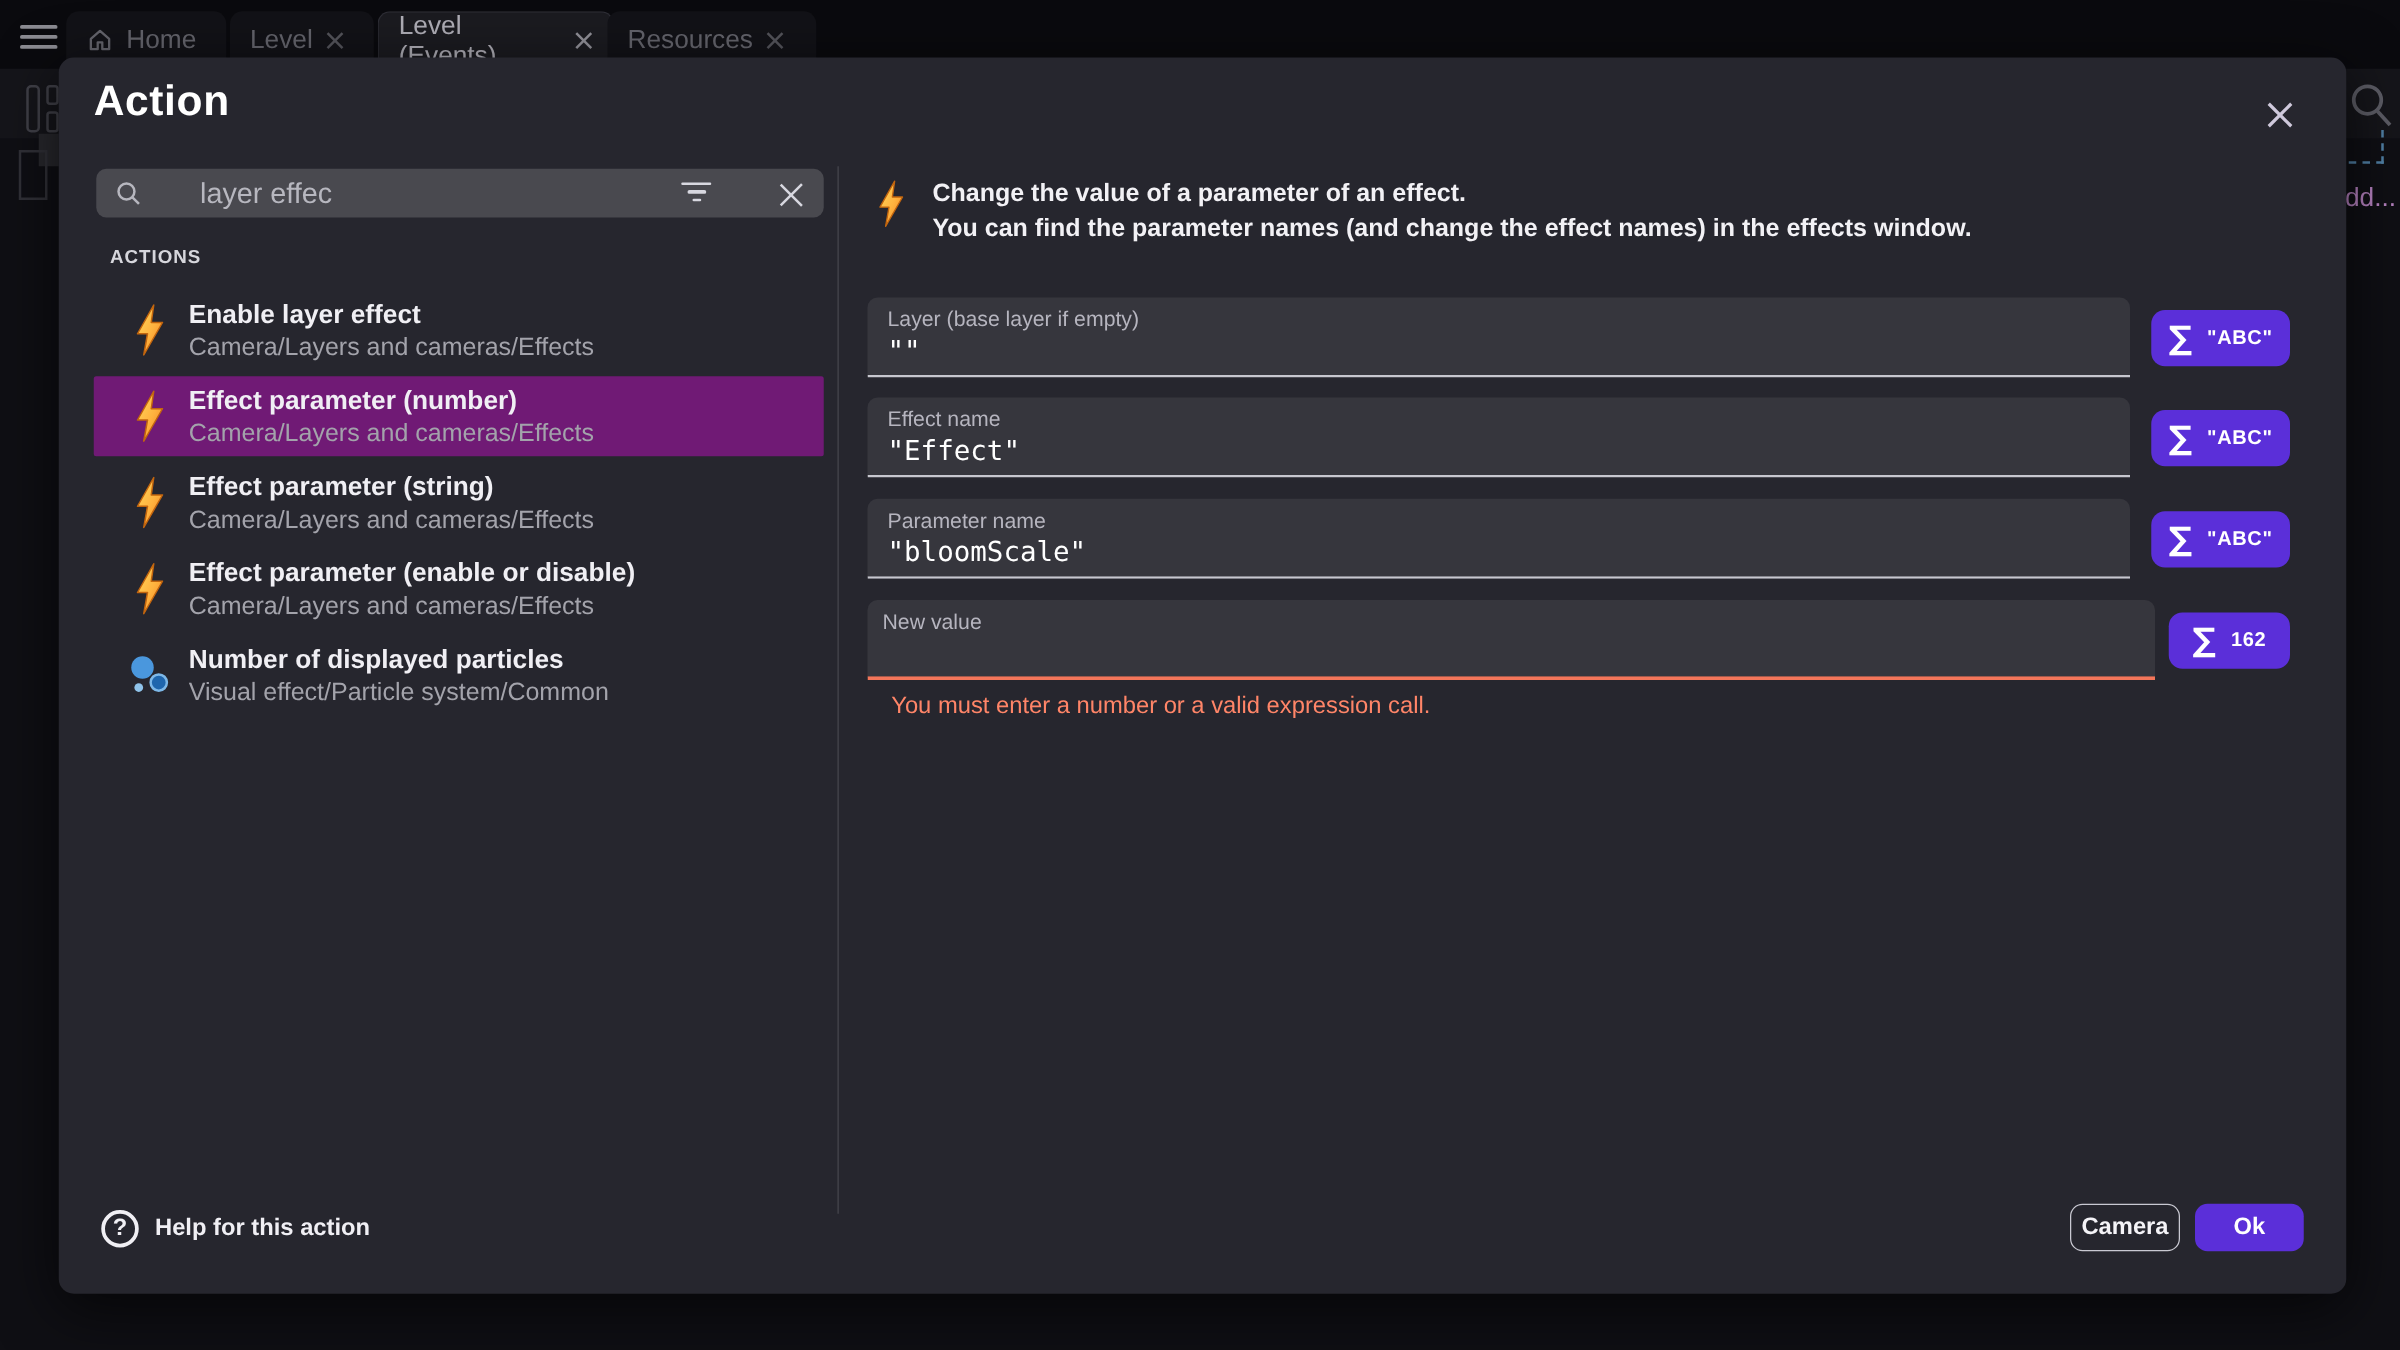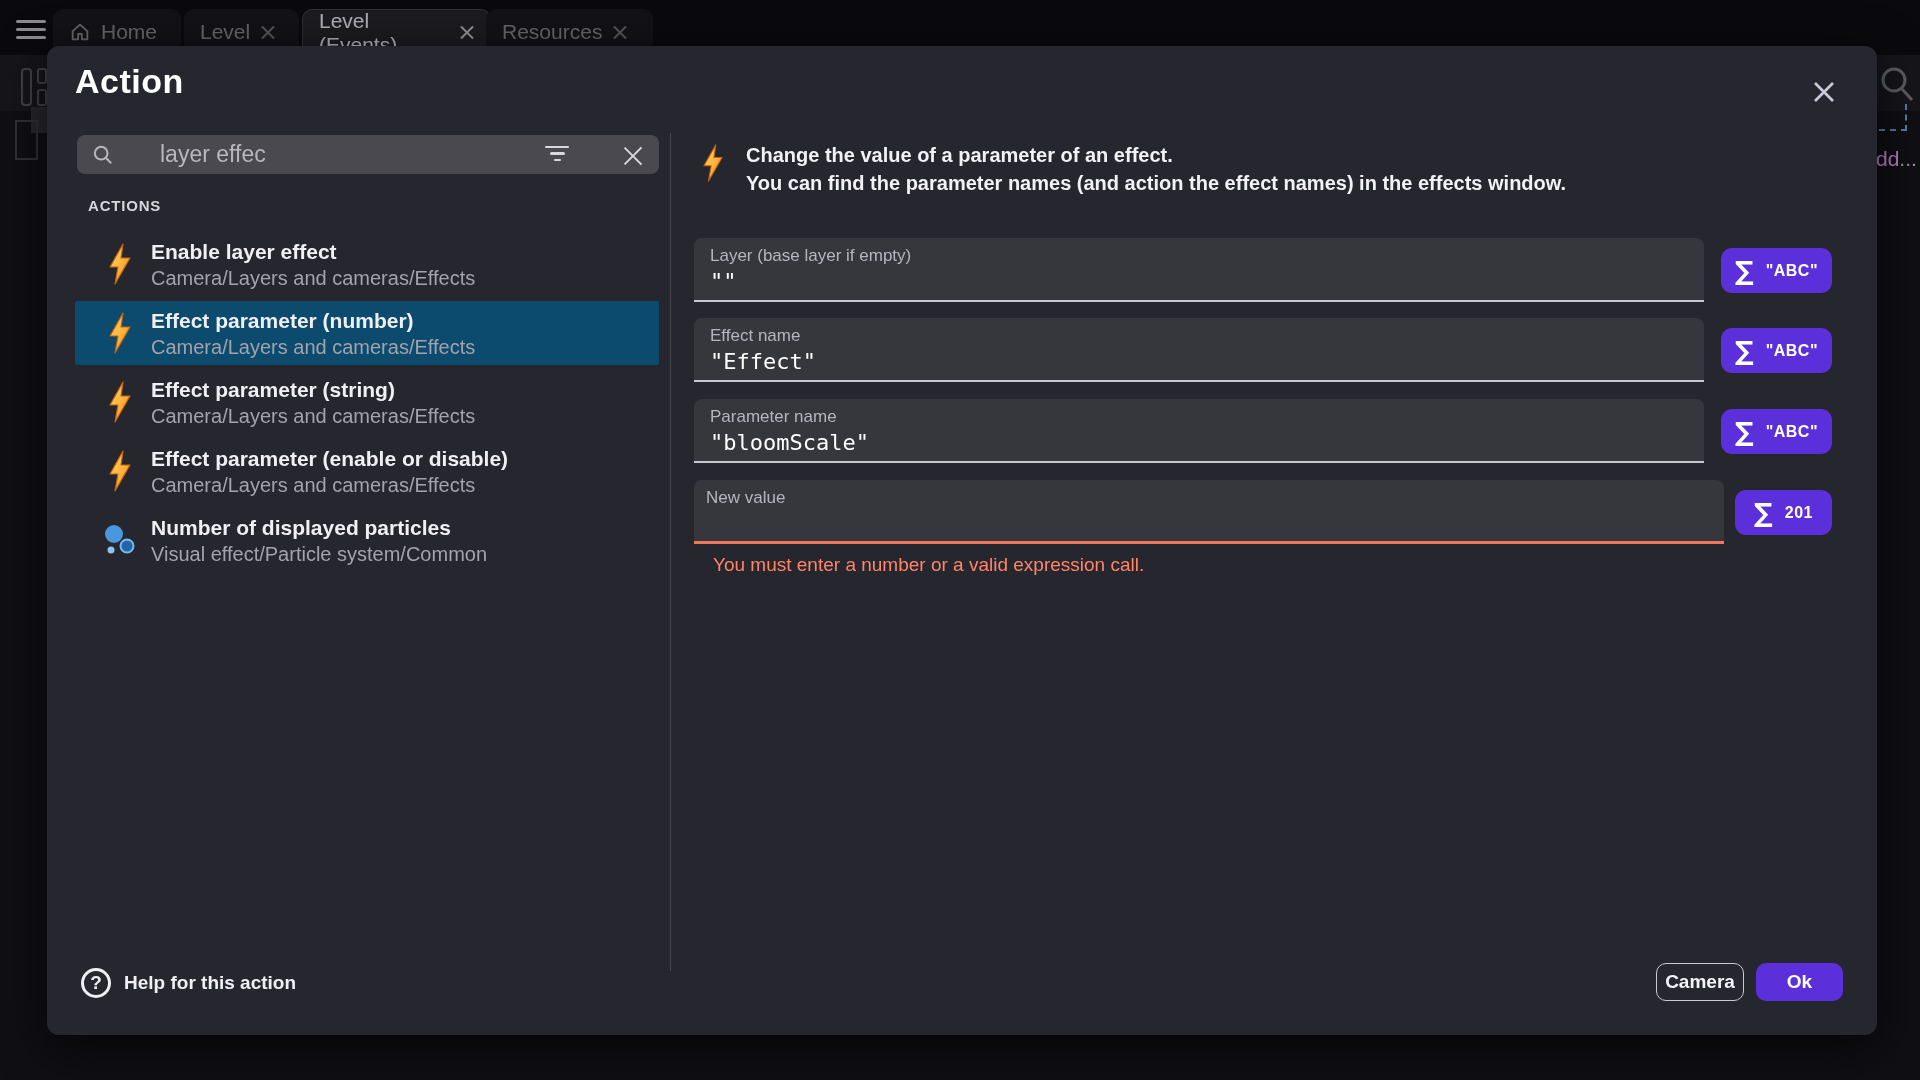--- a/index.html
+++ b/index.html
@@ -52,21 +52,21 @@
   .filter-glyph { width:24px; height:18px; margin-right:22px; flex:none; cursor:pointer; }
   .filter-glyph div { background:#d8d8e0; height:2.6px; border-radius:2px; margin:0 auto 4px auto; }
   .clear-glyph { width:20px; height:20px; margin-right:16px; flex:none; cursor:pointer; position:relative; }
   .clear-glyph:before,.clear-glyph:after { content:""; position:absolute; left:9px; top:-1px; width:2.4px; height:24px; background:#d8d8e0; }
   .clear-glyph:before{ transform:rotate(45deg);} .clear-glyph:after{ transform:rotate(-45deg);}
 
   .section-hdr { position:absolute; left:41px; top:151px; font-size:15px; font-weight:700;
                  letter-spacing:.8px; color:#d6d6dc; }
   .action-list { position:absolute; left:28px; top:186px; width:584px; }
   .action-item { height:64px; margin-bottom:5px; display:flex; align-items:center; cursor:pointer; border-radius:2px; }
-  .action-item.selected { background:#0c4a6e; }
+  .action-item.selected { background:#701a75; }
   .ai-icon { width:46px; margin-left:22px; flex:none; display:flex; justify-content:center; }
   .ai-text { margin-left:8px; }
   .ai-title { font-size:21px; font-weight:700; color:#f0eff4; line-height:27px; }
   .ai-path  { font-size:20px; color:#a3a3ab; line-height:26px; }
 
   .v-divider { position:absolute; left:623px; top:87px; width:1px; height:838px; background:#46464d; }
 
   
   .desc-icon { position:absolute; left:655px; top:98px; }
   .desc-text { position:absolute; left:699px; top:95px; font-size:20px; font-weight:700; color:#f2f1f5; line-height:28px; }
@@ -250,21 +250,21 @@
 
   <div class="v-divider"></div>
 
   <span class="desc-icon">
     <svg width="22" height="38" viewBox="0 0 24 42">
         <path d="M15 1 L2 24 h8 L7 41 L22 15 h-9 Z" fill="url(#boltGrad)" stroke="#c2650e" stroke-width="1.2" stroke-linejoin="round"></path>
       </svg>
   </span>
   <div class="desc-text">
     <div>Change the value of a parameter of an effect.</div>
-    <div>You can find the parameter names (and action the effect names) in the effects window.</div>
+    <div>You can find the parameter names (and change the effect names) in the effects window.</div>
   </div>
 
   <div class="field-box" style="top:192px;">
     <div class="f-label">Layer (base layer if empty)</div>
     <div class="f-value">""</div>
   </div>
   <button class="sigma-btn" style="top:202px;right:45px;">
     <span class="sg">∑</span>
     <span class="bl">"ABC"</span>
   </button>
@@ -286,21 +286,21 @@
     <span class="sg">∑</span>
     <span class="bl">"ABC"</span>
   </button>
 
   <div class="field-box err" style="top:434px;padding-left:12px;">
     <div class="f-label">New value</div>
     <div class="f-value"></div>
   </div>
   <button class="sigma-btn" style="top:444px;right:45px;">
     <span class="sg">∑</span>
-    <span class="bl">201</span>
+    <span class="bl">162</span>
   </button>
   <div class="field-error" style="top:508px;">You must enter a number or a valid expression call.</div>
 
   <div class="help-row">
     <span class="help-circle">?</span>
     <span class="help-label">Help for this action</span>
   </div>
   <button class="btn btn-cancel">Camera</button>
   <button class="btn btn-ok">Ok</button>
 </div>

